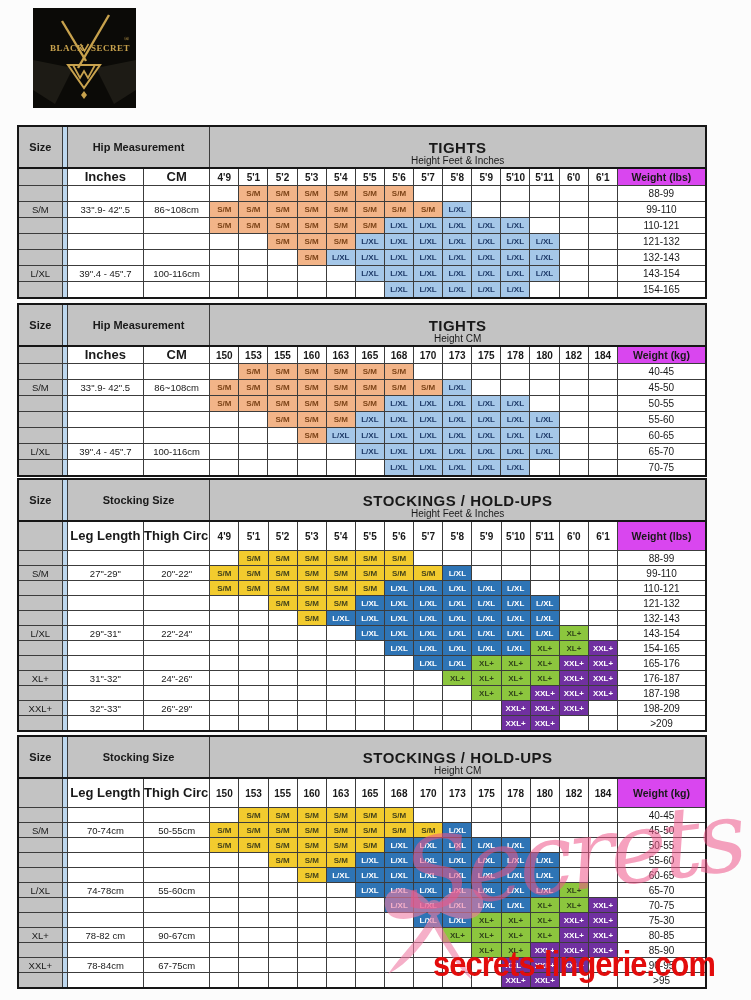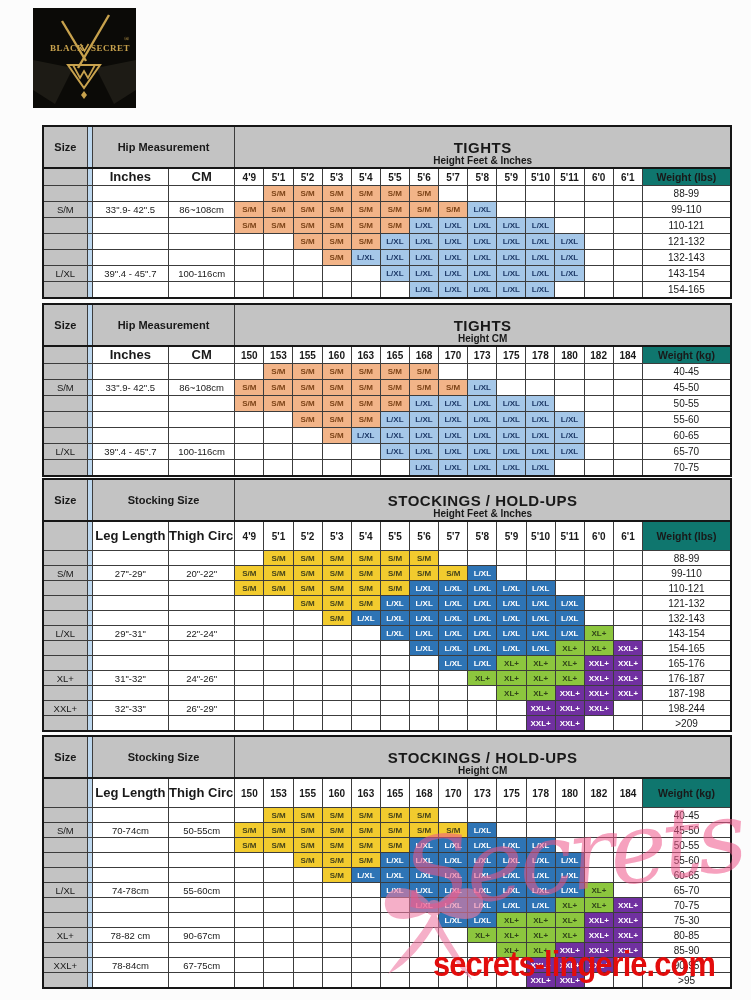--- a/index.html
+++ b/index.html
@@ -5,21 +5,21 @@
   html,body{margin:0;padding:0;}
   body{
     width:751px;height:1000px;position:relative;overflow:hidden;
     background:#fcfcfc;
     font-family:"Liberation Sans", sans-serif;
     -webkit-font-smoothing:antialiased;
   }
   
   .logo{position:absolute;left:33px;top:8px;width:103px;height:100px;}
   
-  .tbl-wrap{position:absolute;left:42px;z-index:1;}
+  .tbl-wrap{position:absolute;left:17px;z-index:1;}
   #t1{top:125px;} #t2{top:303px;} #t3{top:478px;} #t4{top:735px;}
   table.grid{
     border-collapse:collapse;table-layout:fixed;width:690px;
     border:2px solid #161616;
   }
   table.grid th, table.grid td{
     border:1px solid #3c3c3c;padding:0;text-align:center;vertical-align:middle;
     overflow:hidden;white-space:nowrap;color:#191919;
   }
   col.c-size{width:44px;} col.c-strip{width:5px;}
@@ -28,24 +28,24 @@
   
   .short thead tr.r-title{height:37px;} .short thead tr.r-cols{height:18px;}
   .short tbody tr{height:16px;}
   .tall  thead tr.r-title{height:36px;} .tall  thead tr.r-cols{height:30px;padding-left:29px;}
   .tall  tbody tr{height:15px;}
   
   th.hgray{background:var(--header_gray);font-weight:bold;font-size:11px;}
   th.strip, td.strip{background:var(--strip_blue);border-top-color:var(--strip_blue);border-bottom-color:var(--strip_blue);}
   th.title-cell{background:var(--header_gray);}
   .tt{font-size:15px;font-weight:bold;letter-spacing:.5px;line-height:1.15;margin-top:12px;}
-  .ts{font-size:10px;font-weight:bold;line-height:1.05;}
+  .ts{font-size:10px;font-weight:normal;line-height:1.05;}
   th.colhead{background:#fff;font-weight:bold;font-size:10px;line-height:1.1;}
   th.colhead.meashead{font-size:13px;}
-  th.weighthead{background:#0f766e;font-weight:bold;font-size:10.5px;}
+  th.weighthead{background:#d946ef;font-weight:bold;font-size:10.5px;}
   
   td.size{background:var(--header_gray);font-size:9.5px;text-align:left;padding-left:5px;color:#222;}
   td.meas{background:#fff;font-size:9.5px;text-align:left;padding-left:7px;color:#222;}
   td.wt{background:#fff;font-size:10px;color:#222;}
   td.cell{background:#fff;font-size:8px;font-weight:bold;}
   
   .tights td.c-S{background:var(--tights_sm);color:#7d4418;}
   .tights td.c-L{background:var(--tights_lxl);color:#1e3a68;}
   .stockings td.c-S{background:var(--stockings_sm);color:#45431a;}
   .stockings td.c-L{background:var(--stockings_lxl);color:#ffffff;}
@@ -779,21 +779,21 @@
           <td class="cell"></td>
           <td class="cell"></td>
           <td class="cell"></td>
           <td class="cell"></td>
           <td class="cell"></td>
           <td class="cell"></td>
           <td class="cell c-P">XXL+</td>
           <td class="cell c-P">XXL+</td>
           <td class="cell c-P">XXL+</td>
           <td class="cell"></td>
-          <td class="wt">198-244</td>
+          <td class="wt">198-209</td>
         </tr>
         <tr class="data">
           <td class="size"></td>
           <td class="strip"></td>
           <td class="meas"></td>
           <td class="meas"></td>
           <td class="cell"></td>
           <td class="cell"></td>
           <td class="cell"></td>
           <td class="cell"></td>

